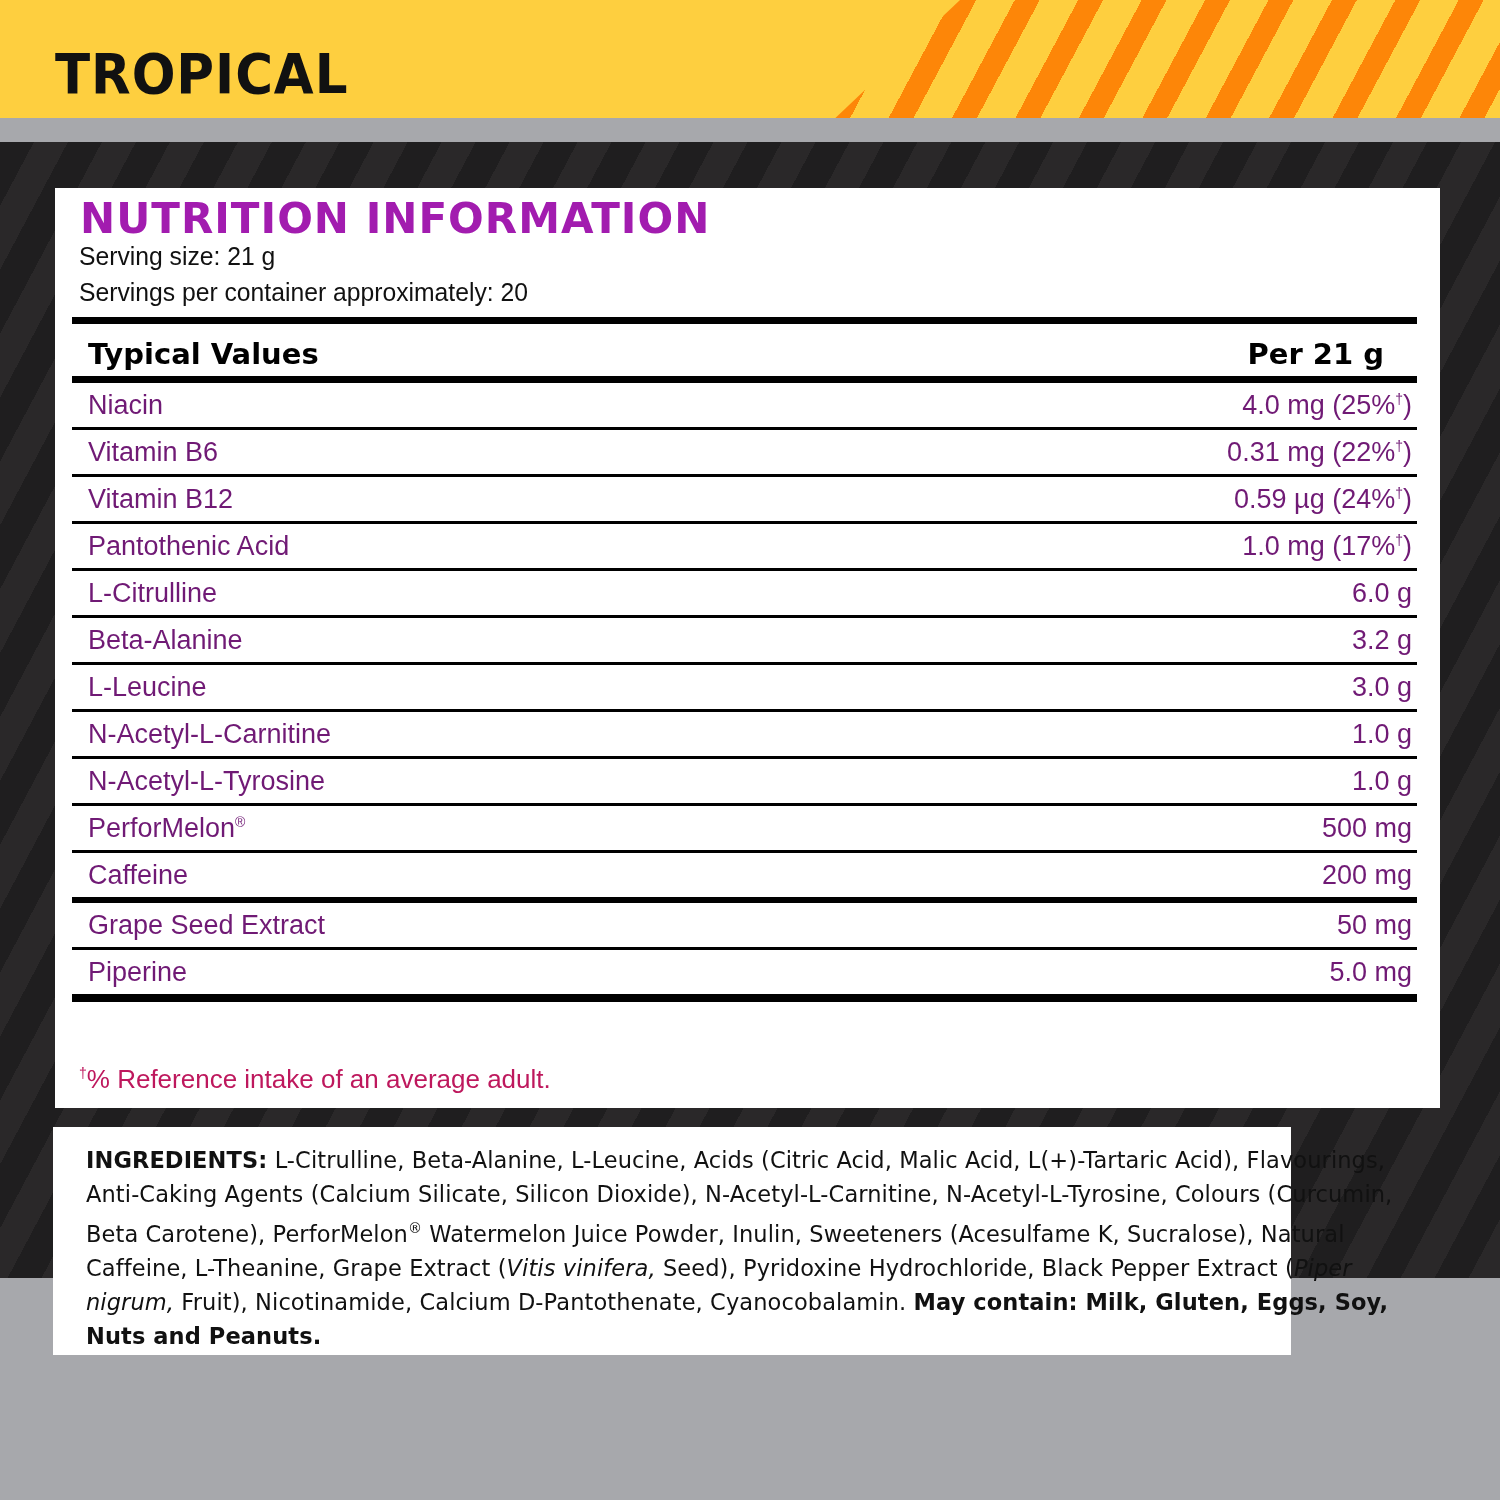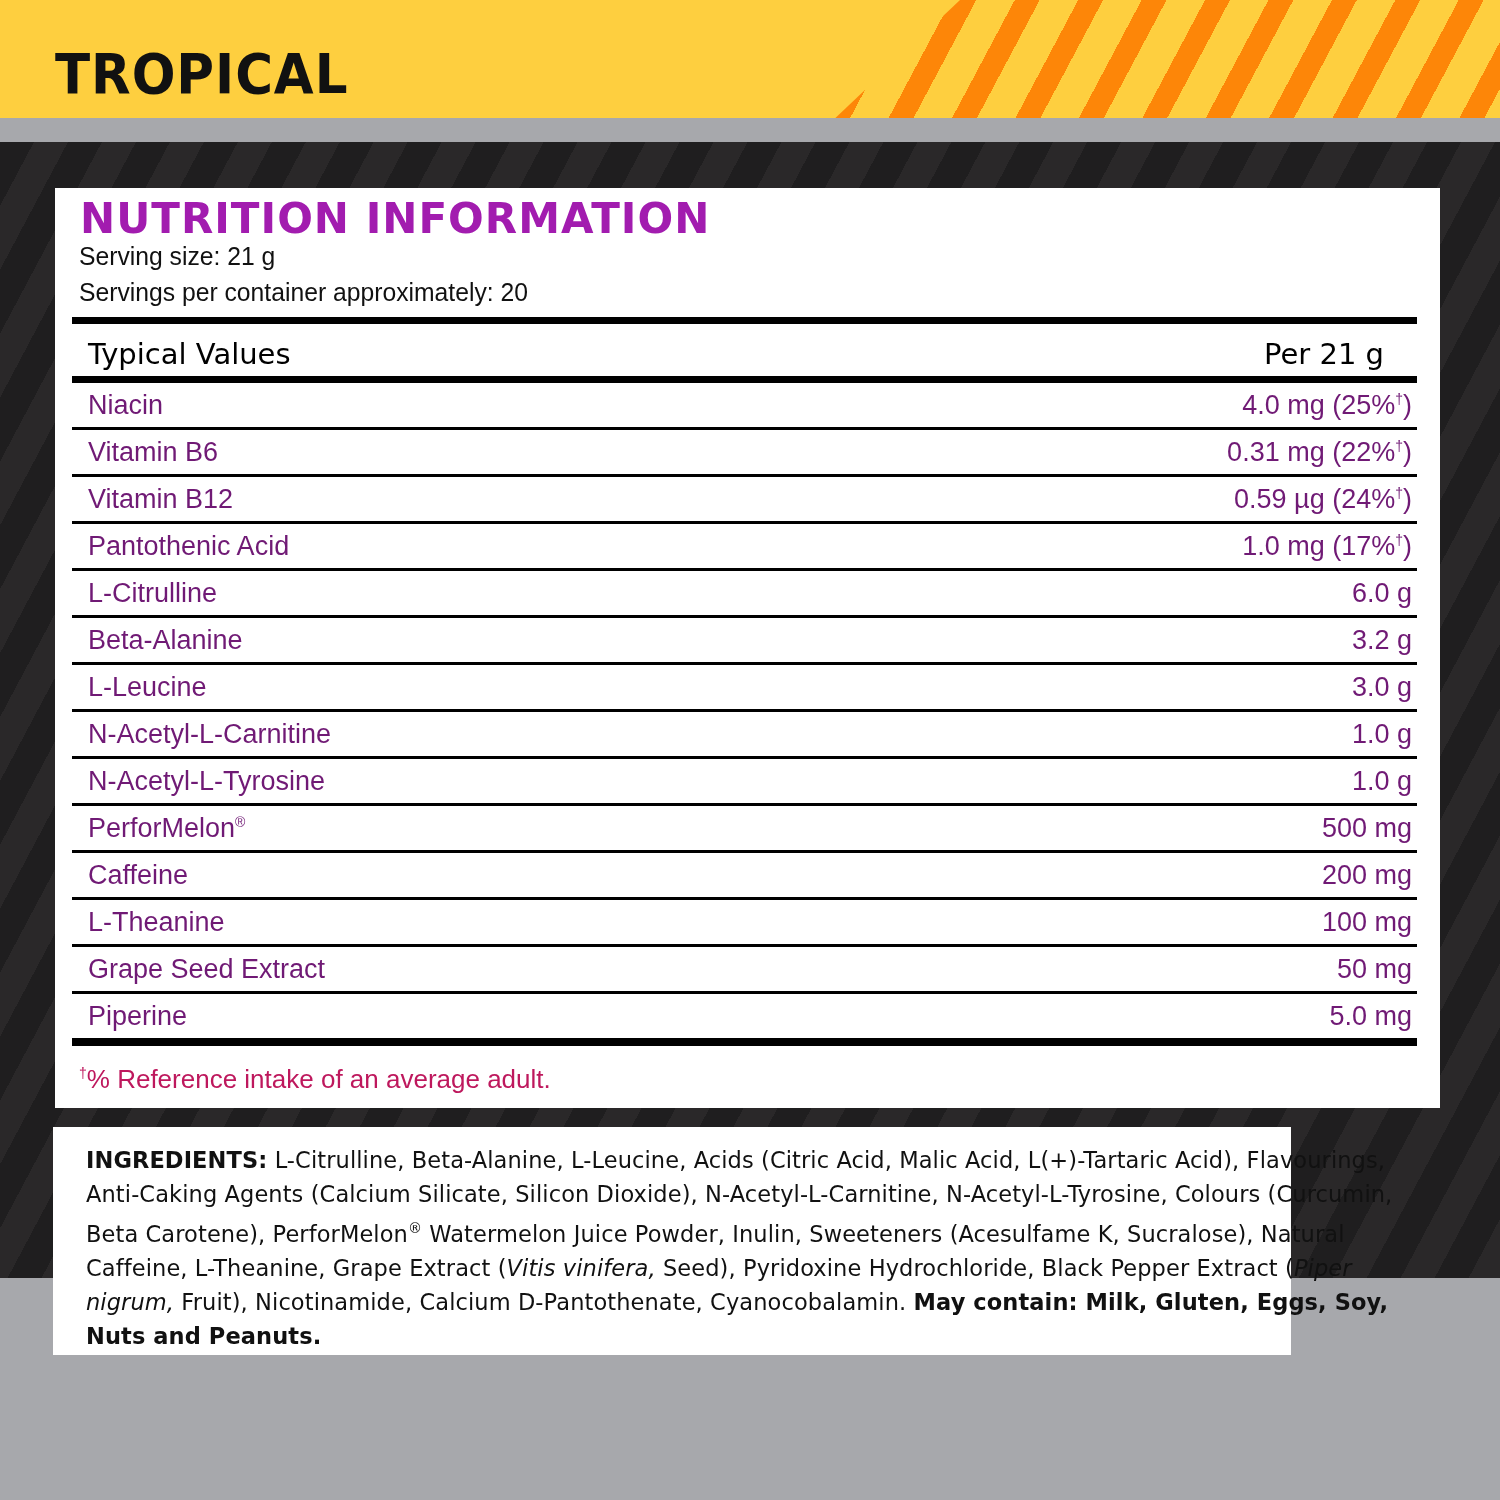--- a/index.html
+++ b/index.html
@@ -50,21 +50,21 @@
   .table {
     position: absolute; left: 17px; top: 129px; width: 1345px;
   }
   .thick { height: 7px; background: #000; }
   .thin { height: 3px; background: #000; }
   .th {
     height: 52px; position: relative;
   }
   .th .l, .th .r {
     position: absolute; top: 16px; font-family: "DejaVu Sans", sans-serif;
-    font-weight: normal; font-size: 29px; color: #000; line-height: 1;
+    font-weight: bold; font-size: 29px; color: #000; line-height: 1;
   }
   .th .l { left: 16px; }
   .th .r { right: 33px; }
   .row { height: 44px; position: relative; }
   .row .name, .row .val {
     position: absolute; top: 9px; font-size: 27px; color: #701a75; line-height: 1;
   }
   .row .name { left: 16px; }
   .row .val { right: 5px; }
   sup { font-size: 14px; }
@@ -155,24 +155,20 @@
         <div class="row">
           <span class="name"><span>PerforMelon</span><sup>®</sup></span>
           <span class="val"><span>500 mg</span></span>
         </div>
         <div class="thin"></div>
         <div class="row">
           <span class="name"><span>Caffeine</span></span>
           <span class="val"><span>200 mg</span></span>
         </div>
         <div class="thin"></div>
-        <div class="row">
-          <span class="name"><span>L-Theanine</span></span>
-          <span class="val"><span>100 mg</span></span>
-        </div>
         <div class="thin"></div>
         <div class="row">
           <span class="name"><span>Grape Seed Extract</span></span>
           <span class="val"><span>50 mg</span></span>
         </div>
         <div class="thin"></div>
         <div class="row">
           <span class="name"><span>Piperine</span></span>
           <span class="val"><span>5.0 mg</span></span>
         </div>

